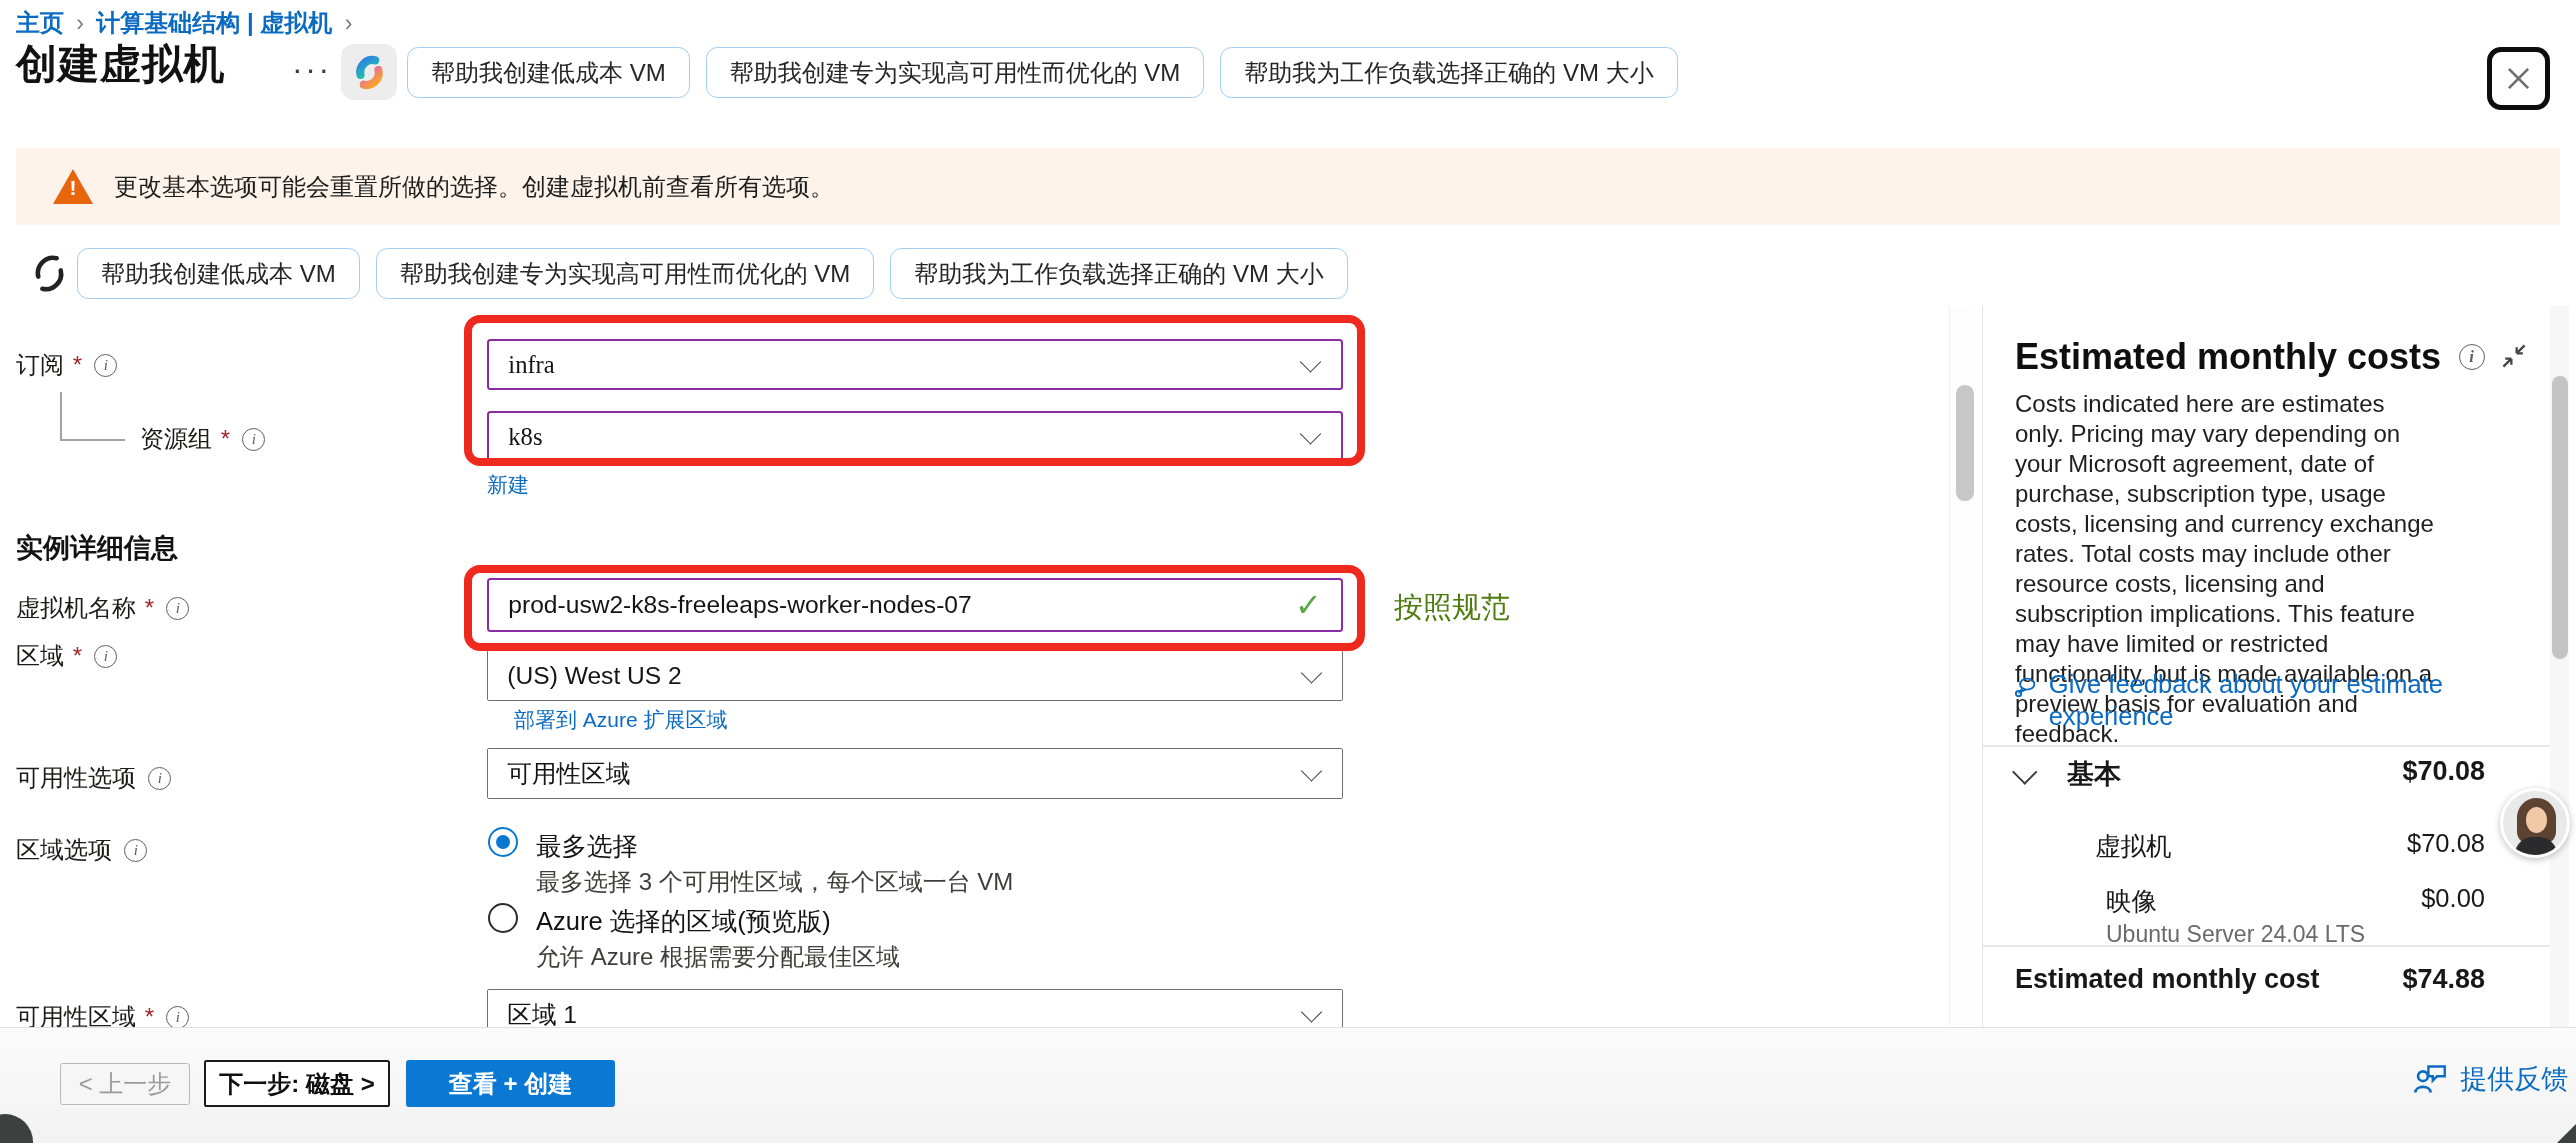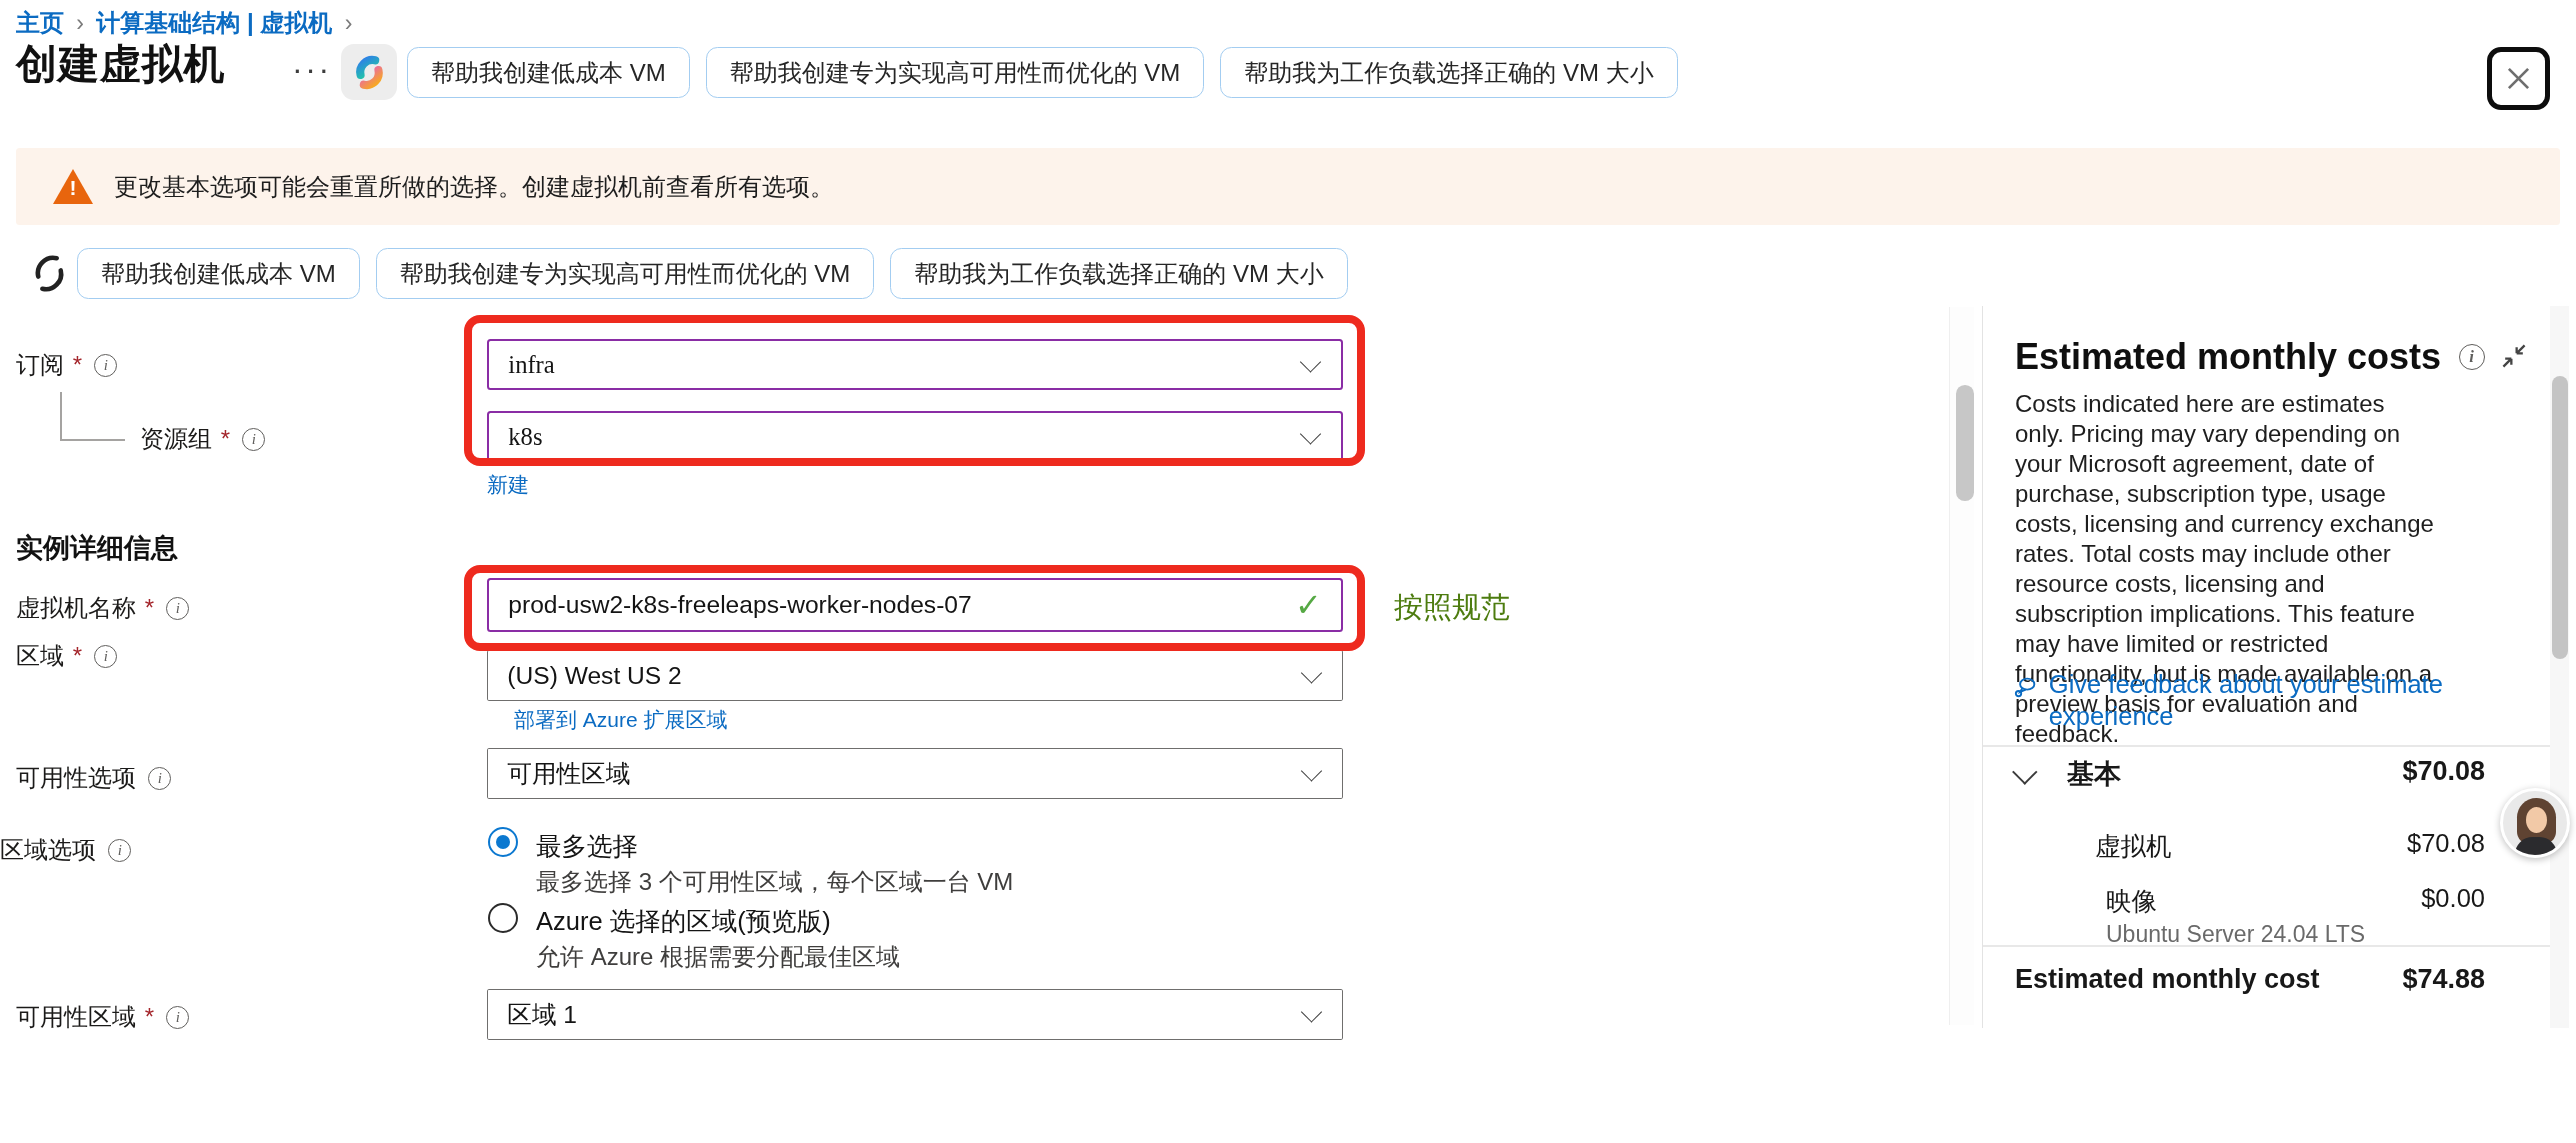--- a/index.html
+++ b/index.html
@@ -206,21 +206,21 @@
 
   <div class="flabel" style="left:16px; top:762px;">
     <span>可用性选项</span>
     <span class="info-i">i</span>
   </div>
   <div class="dd grey" style="top:748px;">
     <span>可用性区域</span>
     <span class="chev"></span>
   </div>
 
-  <div class="flabel" style="left:0; top:834px;">
+  <div class="flabel" style="left:16px; top:834px;">
     <span>区域选项</span>
     <span class="info-i">i</span>
   </div>
   <div class="radio sel" style="top:827px;"></div>
   <div class="opt-label" style="top:829px;">最多选择</div>
   <div class="opt-desc" style="top:866px;">最多选择 3 个可用性区域，每个区域一台 VM</div>
   <div class="radio unsel" style="top:903px;"></div>
   <div class="opt-label" style="top:904px;">Azure 选择的区域(预览版)</div>
   <div class="opt-desc" style="top:941px;">允许 Azure 根据需要分配最佳区域</div>
 
@@ -272,15 +272,30 @@
     <div class="panel-scroll-track"></div>
     <div class="panel-scroll-thumb"></div>
   </div>
 
   <div class="avatar">
     <div class="hair"></div>
       <div class="face"></div>
       <div class="body"></div>
   </div>
 
+  <div class="footer">
+    <div class="btn prev">&lt; 上一步</div>
+    <div class="btn next">下一步: 磁盘 &gt;</div>
+    <div class="btn review">查看 + 创建</div>
+    <div class="dark-circle"></div>
+    <div class="footer-fb">
+      <svg width="37" height="35" viewBox="0 0 34 32">
+        <circle cx="11" cy="13" r="4.5" fill="none" stroke="#0b6bc2" stroke-width="2.4"></circle>
+        <path d="M4 28 C4 21 18 21 18 28" fill="none" stroke="#0b6bc2" stroke-width="2.4"></path>
+        <path d="M16 4 L31 4 L31 13 L24 13 L20 17 L20 13 L16 13 Z" fill="none" stroke="#0b6bc2" stroke-width="2.2"></path>
+      </svg>
+      <span class="txt">提供反馈</span>
+    </div>
+    <div class="corner-tri"></div>
+  </div>
 
 </div>
 
 
 </body></html>

